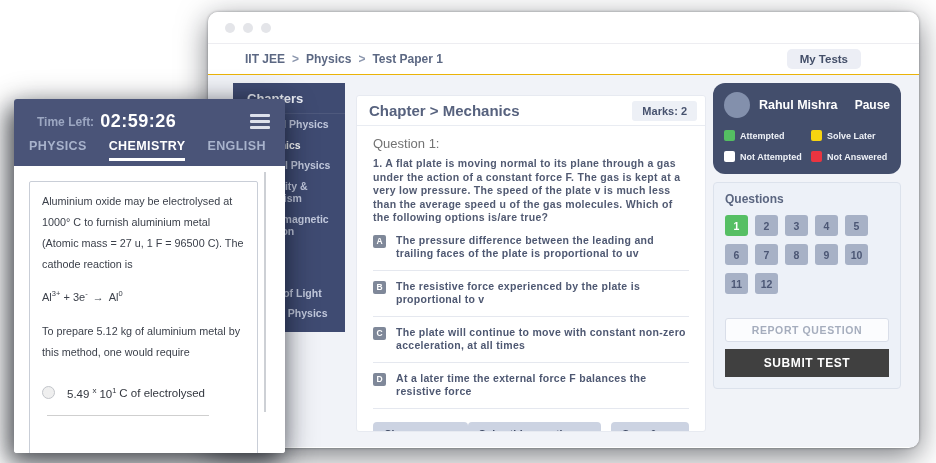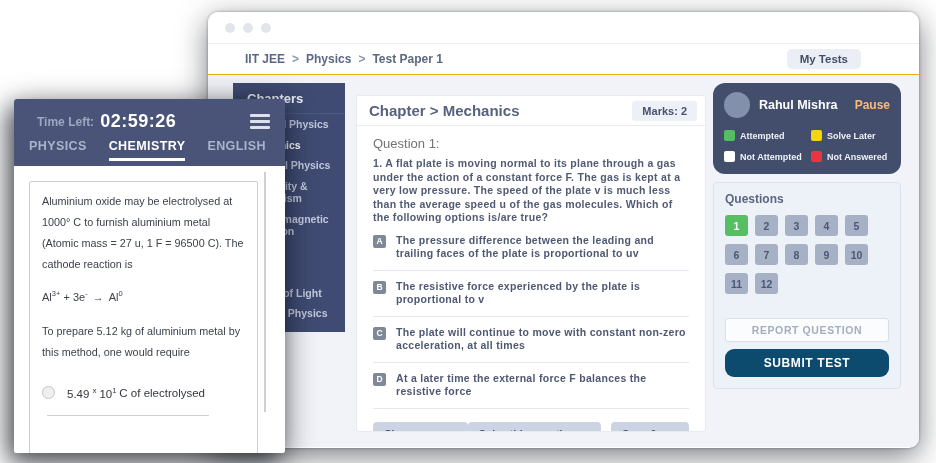--- a/index.html
+++ b/index.html
@@ -66,39 +66,39 @@
     font-size:10.5px; font-weight:700; color:#3e4962; cursor:pointer; }
   .btn.later { margin-left:auto; }
   .btn.save { margin-left:10px; }
 
   
   .right-panel { position:absolute; left:505px; top:8px; width:188px; }
   .user-box { background:#434e6c; border-radius:12px; padding:9px 11px 12px; }
   .ub-row { display:flex; align-items:center; }
   .avatar { width:26px; height:26px; border-radius:50%; background:#8390ac; }
   .u-name { margin-left:9px; font-size:12.5px; font-weight:700; color:#fff; }
-  .pause { margin-left:auto; font-size:12px; font-weight:700; color:#fdba74; cursor:pointer; }
+  .pause { margin-left:auto; font-size:12px; font-weight:700; color:#ffffff; cursor:pointer; }
   .legend { display:grid; grid-template-columns:1.05fr 1fr; row-gap:10px; column-gap:4px; margin-top:12px; }
   .lg { display:flex; align-items:center; gap:5px; font-size:9px; font-weight:600; color:#eef1f7; }
   .sw { width:11px; height:11px; border-radius:2px; flex:0 0 auto; }
   .sw-g { background:#54be62; } .sw-y { background:#f6d411; }
   .sw-w { background:#ffffff; } .sw-r { background:#ea3440; }
 
   .q-box { margin-top:8px; background:#edf1f8; border:1px solid #dce2ec;
     border-radius:4px; padding:9px 11px 11px; }
   .qb-title { font-size:12px; font-weight:600; color:#5b6680; }
   .q-grid { margin-top:9px; display:grid; grid-template-columns:repeat(5,23px); gap:8px 7px; }
   .q-cell { height:21px; background:#a7b1c6; border-radius:3px; cursor:pointer;
     display:flex; align-items:center; justify-content:center;
     font-size:10.5px; font-weight:700; color:#4c5775; }
   .q-cell.active { background:#56bf64; color:#fff; }
   .report-btn { margin-top:24px; background:#fbfcfe; border:1px solid #d9dee9;
     border-radius:3px; text-align:center; padding:5px 0; cursor:pointer;
     font-size:10.5px; font-weight:700; color:#a5adbd; letter-spacing:.6px; }
-  .submit-btn { margin-top:7px; background:#0c4a6e; border-radius:9px;
+  .submit-btn { margin-top:7px; background:#404040; border-radius:0;
     text-align:center; padding:7px 0; cursor:pointer;
     font-size:12px; font-weight:700; color:#fff; letter-spacing:.6px; }
 
   
   .mobile { position:absolute; left:14px; top:99px; width:271px; height:354px;
     background:#fff; border-radius:3px; overflow:hidden;
     box-shadow:-6px 9px 22px rgba(8,12,20,.55), 0 6px 32px rgba(8,12,20,.45); }
   .m-header { background:#4a5478; height:67px; padding:0 15px; }
   .m-time-row { display:flex; align-items:center; padding-top:12px;margin-left:8px; }
   .m-tl-label { font-size:12px; font-weight:600; color:#9ca7c2; }

